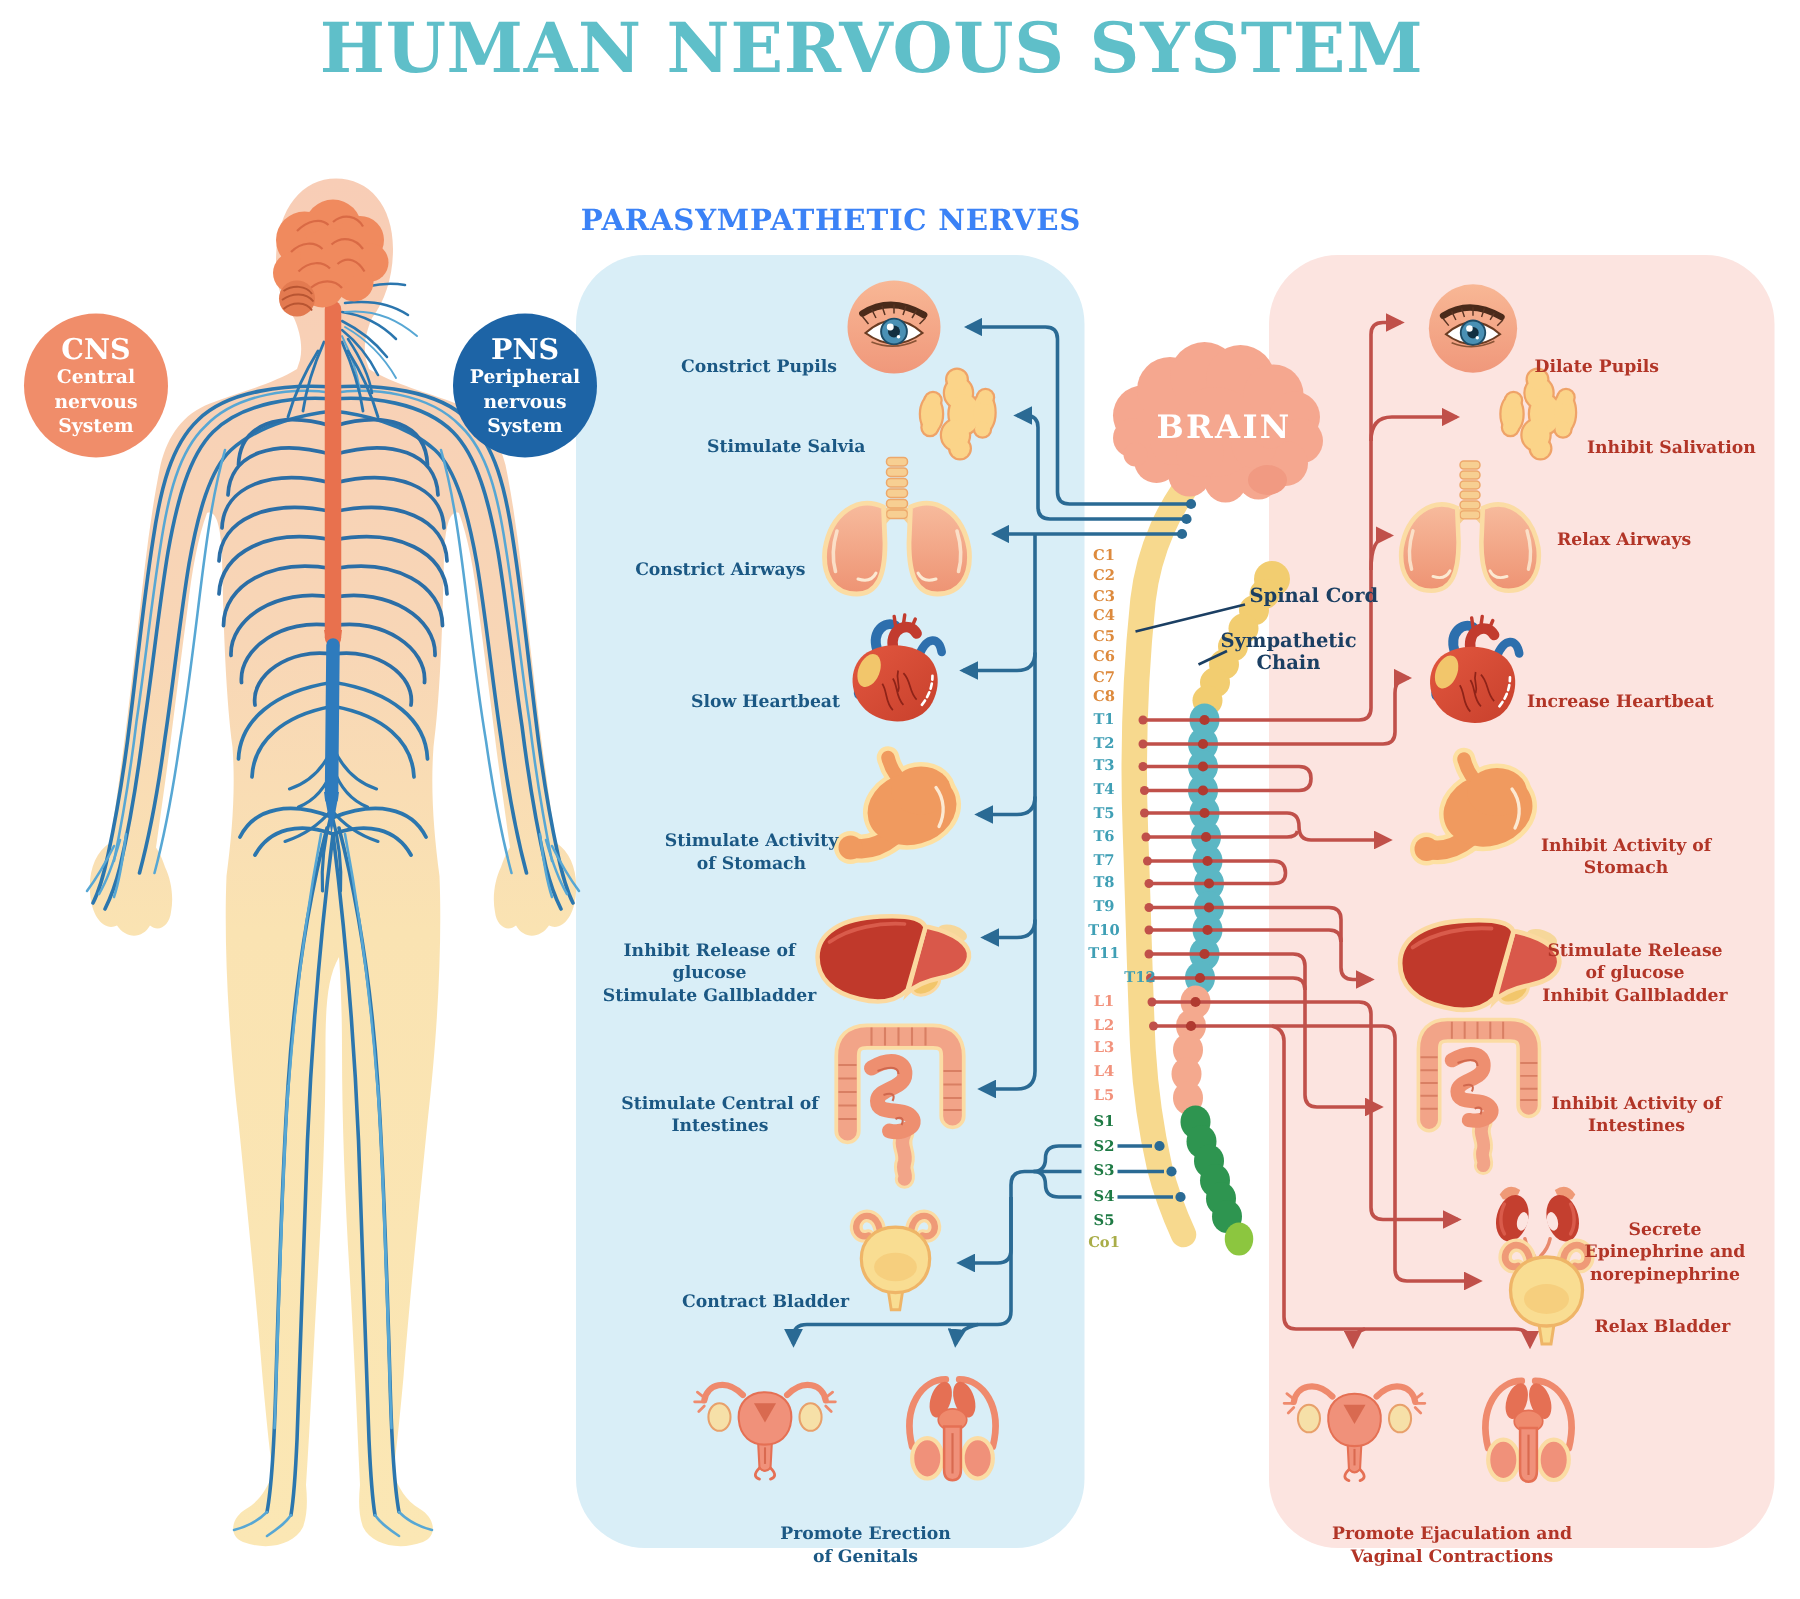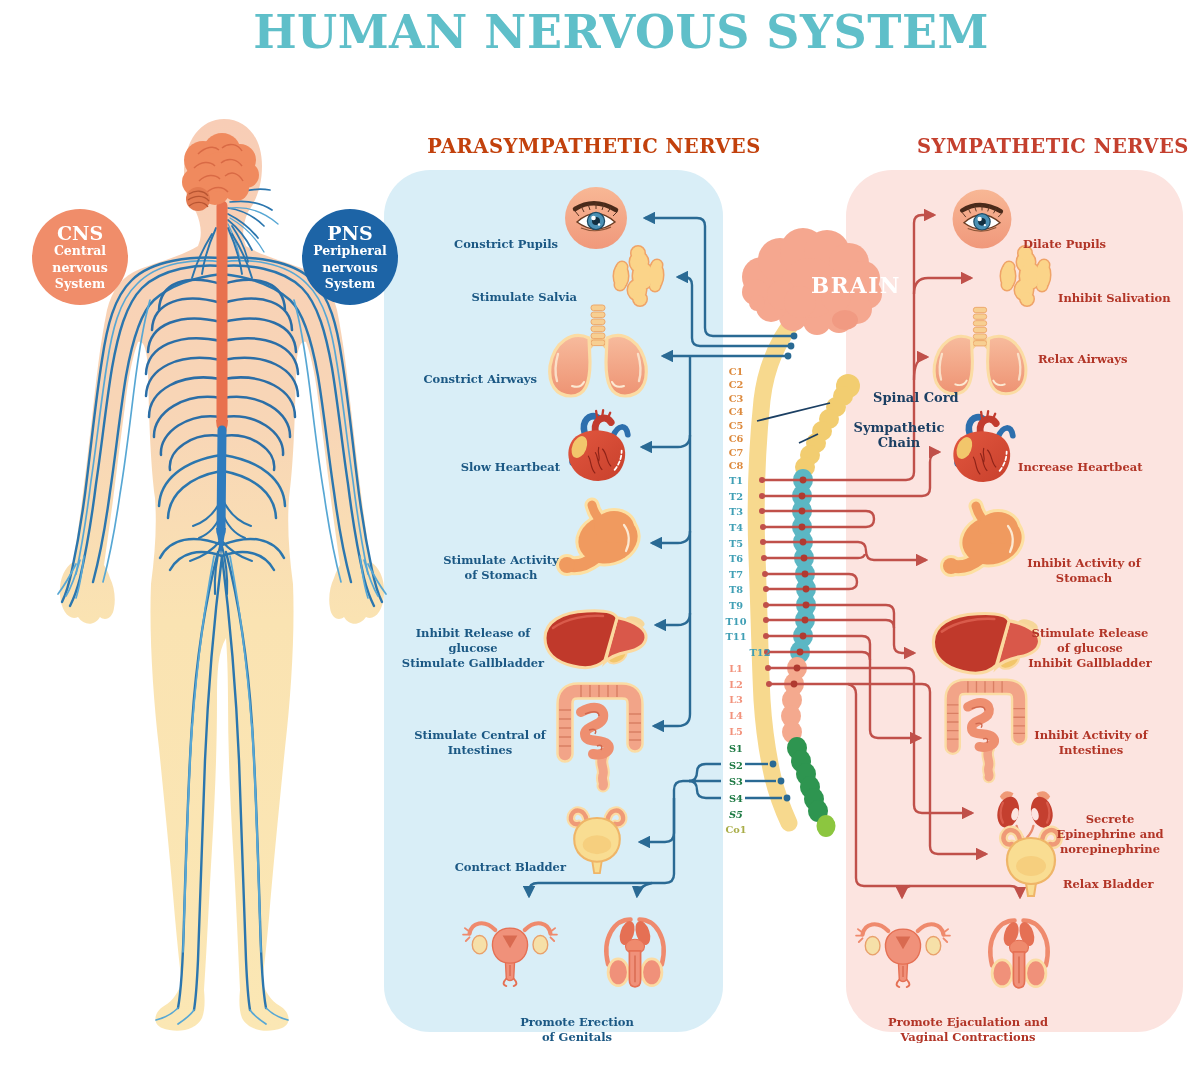--- a/index.html
+++ b/index.html
@@ -1,31 +1,31 @@
 <!DOCTYPE html>
 <html><head>
 <meta charset="utf-8">
 <style>
   html,body{margin:0;padding:0;background:#fff;}
   #stage{position:relative;width:1200px;height:1066px;background:#ffffff;overflow:hidden;
          font-family:"DejaVu Serif","Liberation Serif",serif;}
   #art{position:absolute;left:0;top:0;}
-  .txt{position:absolute;white-space:nowrap;margin-left:40px;}
+  .txt{position:absolute;white-space:nowrap;}
   #page-title{left:581px;top:5px;transform:translateX(-50%);font-size:46px;font-weight:bold;
       color:#5fbfc9;letter-spacing:0.5px;}
   .col-heading{font-size:19.5px;font-weight:bold;letter-spacing:.5px;transform:translateX(-50%);}
-  #para-heading{left:554px;top:135px;color:#c2410c;}
+  #para-heading{left:554px;top:135px;color:#3b82f6;}
   #sym-heading{left:1013px;top:135px;color:#c4402e;}
   #brain-label{left:816px;top:273px;transform:translateX(-50%);font-size:21.5px;font-weight:bold;
       color:#ffffff;letter-spacing:1.5px;}
   .center-note{font-size:13px;font-weight:bold;color:#1b3f63;line-height:15px;}
   #spinal-cord-label{left:833px;top:390px;}
   #sym-chain-label{left:859px;top:420px;transform:translateX(-50%);text-align:center;}
   .badge{position:absolute;width:96px;height:96px;border-radius:50%;color:#fff;text-align:center;}
-  #badge-cns{left:32px;top:209px;background:#f08d6a;}
+  #badge-cns{left:16px;top:209px;background:#f08d6a;}
   #badge-pns{left:302px;top:209px;background:#1d64a6;}
   .badge .abbr{font-size:19px;font-weight:bold;margin-top:14px;line-height:20px;}
   .badge .bl{font-size:12.5px;font-weight:bold;line-height:16.5px;}
   .organ-label{position:absolute;font-size:11.5px;font-weight:bold;line-height:15.2px;margin-top:24px;}
   .organ-label div{white-space:nowrap;}
   .organ-label.para{color:#1b5884;}
   .organ-label.sym{color:#b23527;}
   .al-right{text-align:right;}
   .al-center{text-align:center;transform:translateX(-50%);}
   .al-left{text-align:left;}
@@ -564,21 +564,20 @@
   <use href="#o-intestines" transform="translate(985,722) scale(0.95)"></use>
   <use href="#o-kidneys" transform="translate(1025,809) scale(1.05)"></use>
   <use href="#o-bladder" transform="translate(1031,859)"></use>
   <use href="#o-female" transform="translate(903,942) scale(0.92)"></use>
   <use href="#o-male" transform="translate(1019,943) scale(1.12)"></use>
 </g>
 </svg>
 
 <div class="txt" id="page-title">HUMAN NERVOUS SYSTEM</div>
 <div class="txt col-heading" id="para-heading">PARASYMPATHETIC NERVES</div>
-<div class="txt col-heading" id="sym-heading">SYMPATHETIC NERVES</div>
 <div class="txt" id="brain-label">BRAIN</div>
 <div class="txt center-note" id="spinal-cord-label">Spinal Cord</div>
 <div class="txt center-note" id="sym-chain-label">
   <div>Sympathetic</div>
   <div>Chain</div>
 </div>
 
 <div class="badge" id="badge-cns">
   <div class="abbr">CNS</div>
   <div class="bl">Central</div>
@@ -684,17 +683,17 @@
       <div class="spine-label" style="left: 736px; top: 652.04px; color: rgb(63, 159, 181); margin-left: 24px;">T12</div>
       <div class="spine-label" style="left: 736px; top: 668px; color: rgb(242, 146, 124);">L1</div>
       <div class="spine-label" style="left: 736px; top: 683.7px; color: rgb(242, 146, 124);">L2</div>
       <div class="spine-label" style="left: 736px; top: 699.4px; color: rgb(242, 146, 124);">L3</div>
       <div class="spine-label" style="left: 736px; top: 715.1px; color: rgb(242, 146, 124);">L4</div>
       <div class="spine-label" style="left: 736px; top: 730.8px; color: rgb(242, 146, 124);">L5</div>
       <div class="spine-label" style="left: 736px; top: 748px; color: rgb(30, 122, 68);">S1</div>
       <div class="spine-label" style="left: 736px; top: 764.6px; color: rgb(30, 122, 68);">S2</div>
       <div class="spine-label" style="left: 736px; top: 781.2px; color: rgb(30, 122, 68);">S3</div>
       <div class="spine-label" style="left: 736px; top: 797.8px; color: rgb(30, 122, 68);">S4</div>
-      <div class="spine-label" style="left: 736px; top: 814.4px; color: rgb(30, 122, 68); font-style: italic;">S5</div>
+      <div class="spine-label" style="left: 736px; top: 814.4px; color: rgb(30, 122, 68);">S5</div>
       <div class="spine-label" style="left: 736px; top: 829px; color: rgb(169, 173, 72);">Co1</div>
     </div>
 
 </div>
 
 </body></html>

